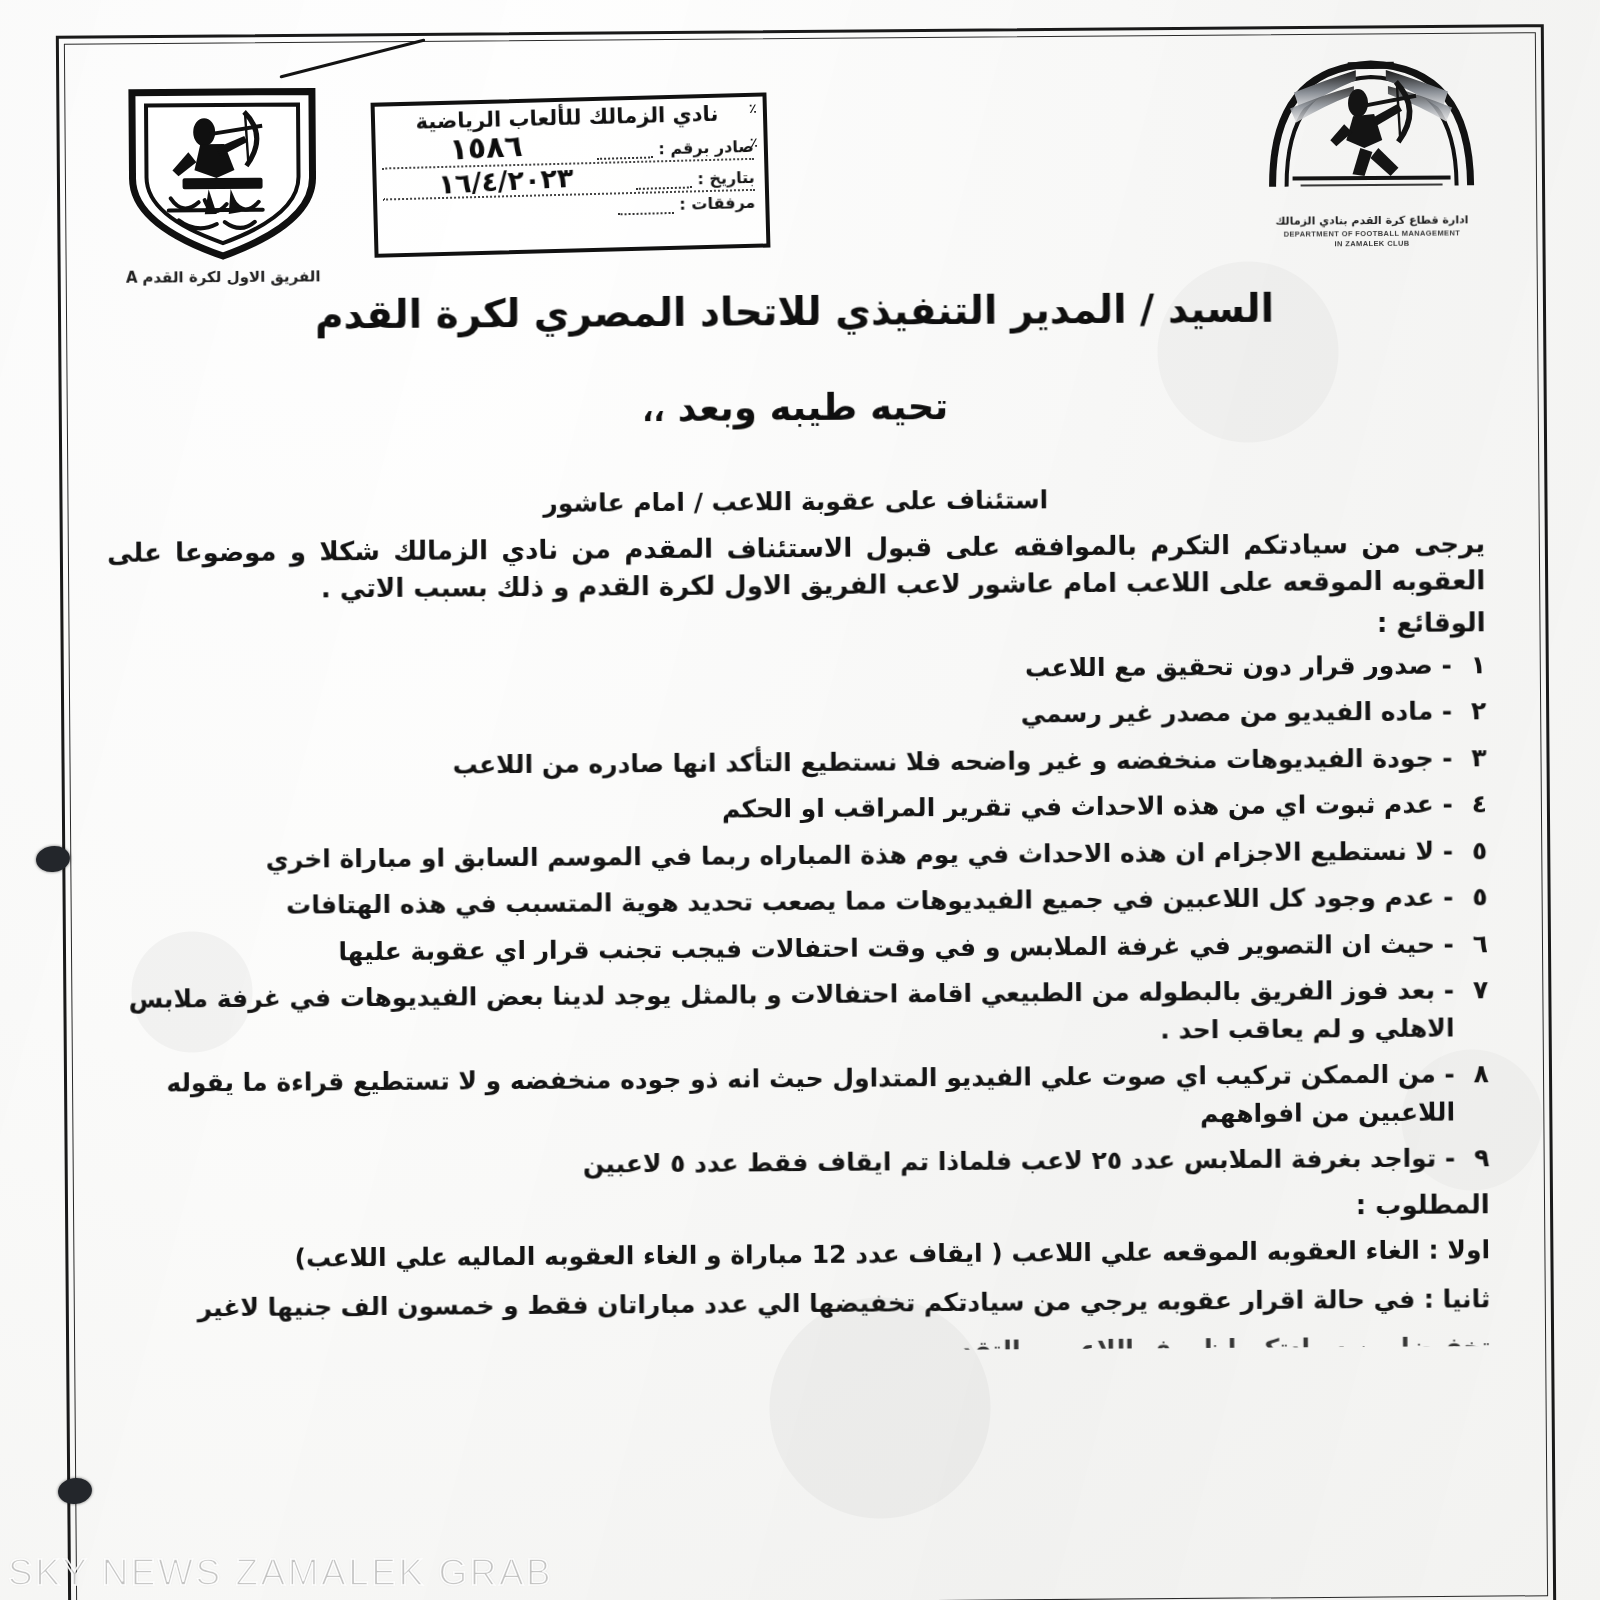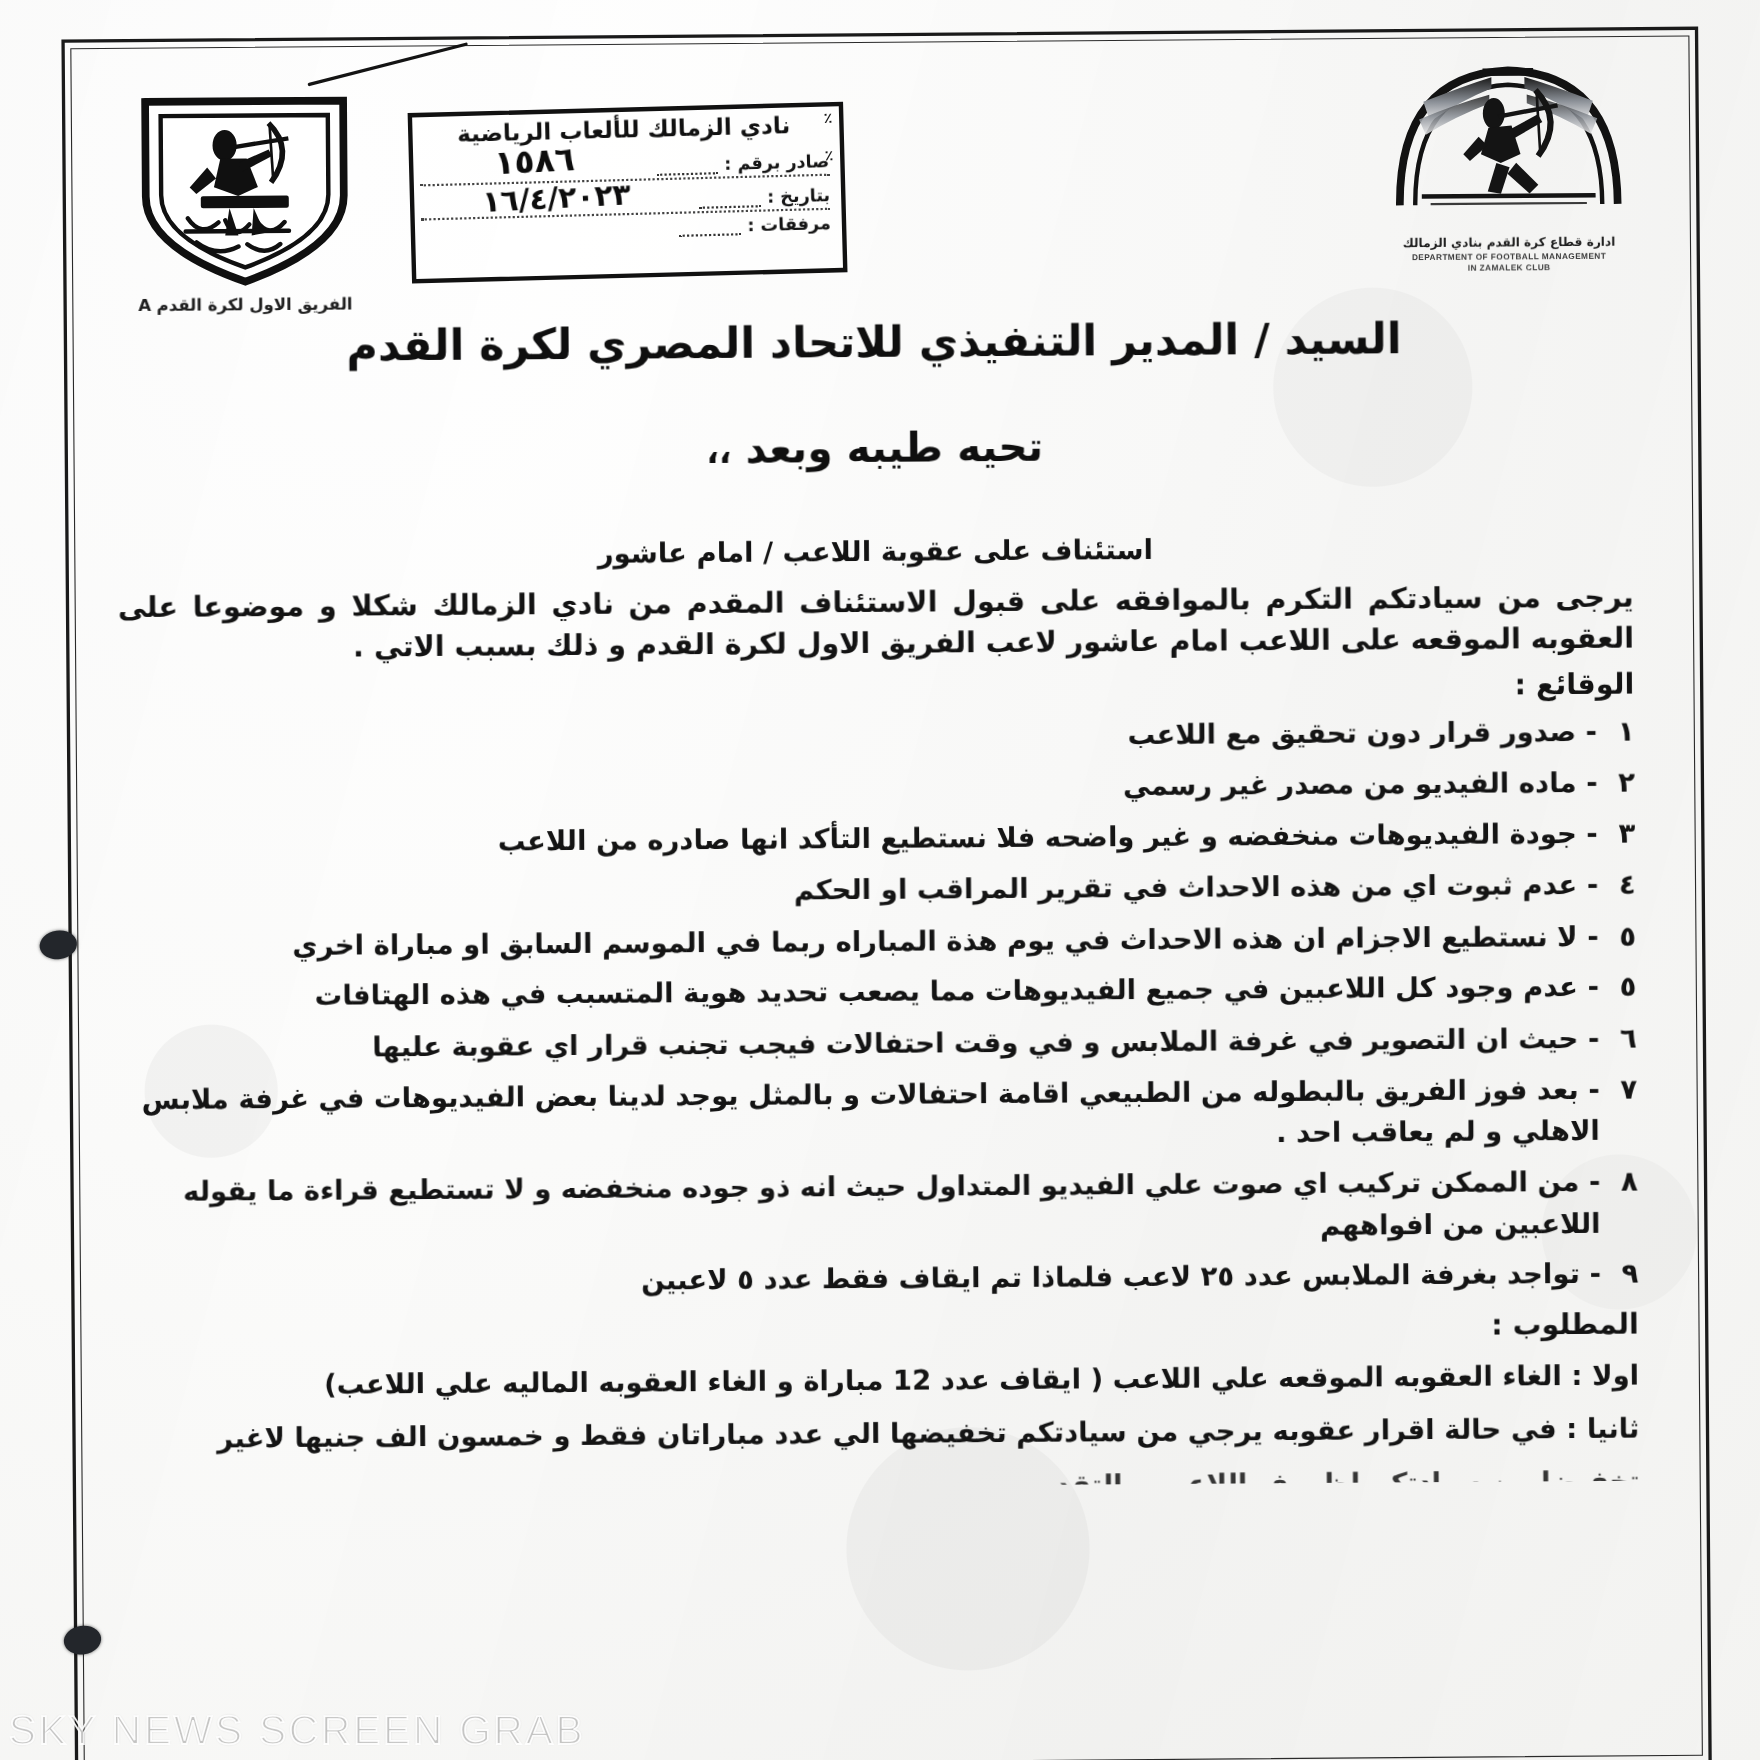--- a/index.html
+++ b/index.html
@@ -410,15 +410,15 @@
 
       <div class="req-label">المطلوب :</div>
 
       <div class="req">اولا : الغاء العقوبه الموقعه علي  اللاعب ( ايقاف عدد 12 مباراة و الغاء العقوبه الماليه علي اللاعب)</div>
       <div class="req">ثانيا : في حالة اقرار عقوبه يرجي من سيادتكم تخفيضها الي عدد مباراتان فقط و خمسون الف جنيها لاغير</div>
       <div class="req req-cut">تخفيضا من سيادتكم لظروف اللاعب و التقدير</div>
 
     </div>
   </div>
 
-  <div id="watermark">SKY NEWS SCREEN GRAB</div>
+  <div id="watermark">SKY NEWS ZAMALEK GRAB</div>
 
 </div>
 
 </body></html>

